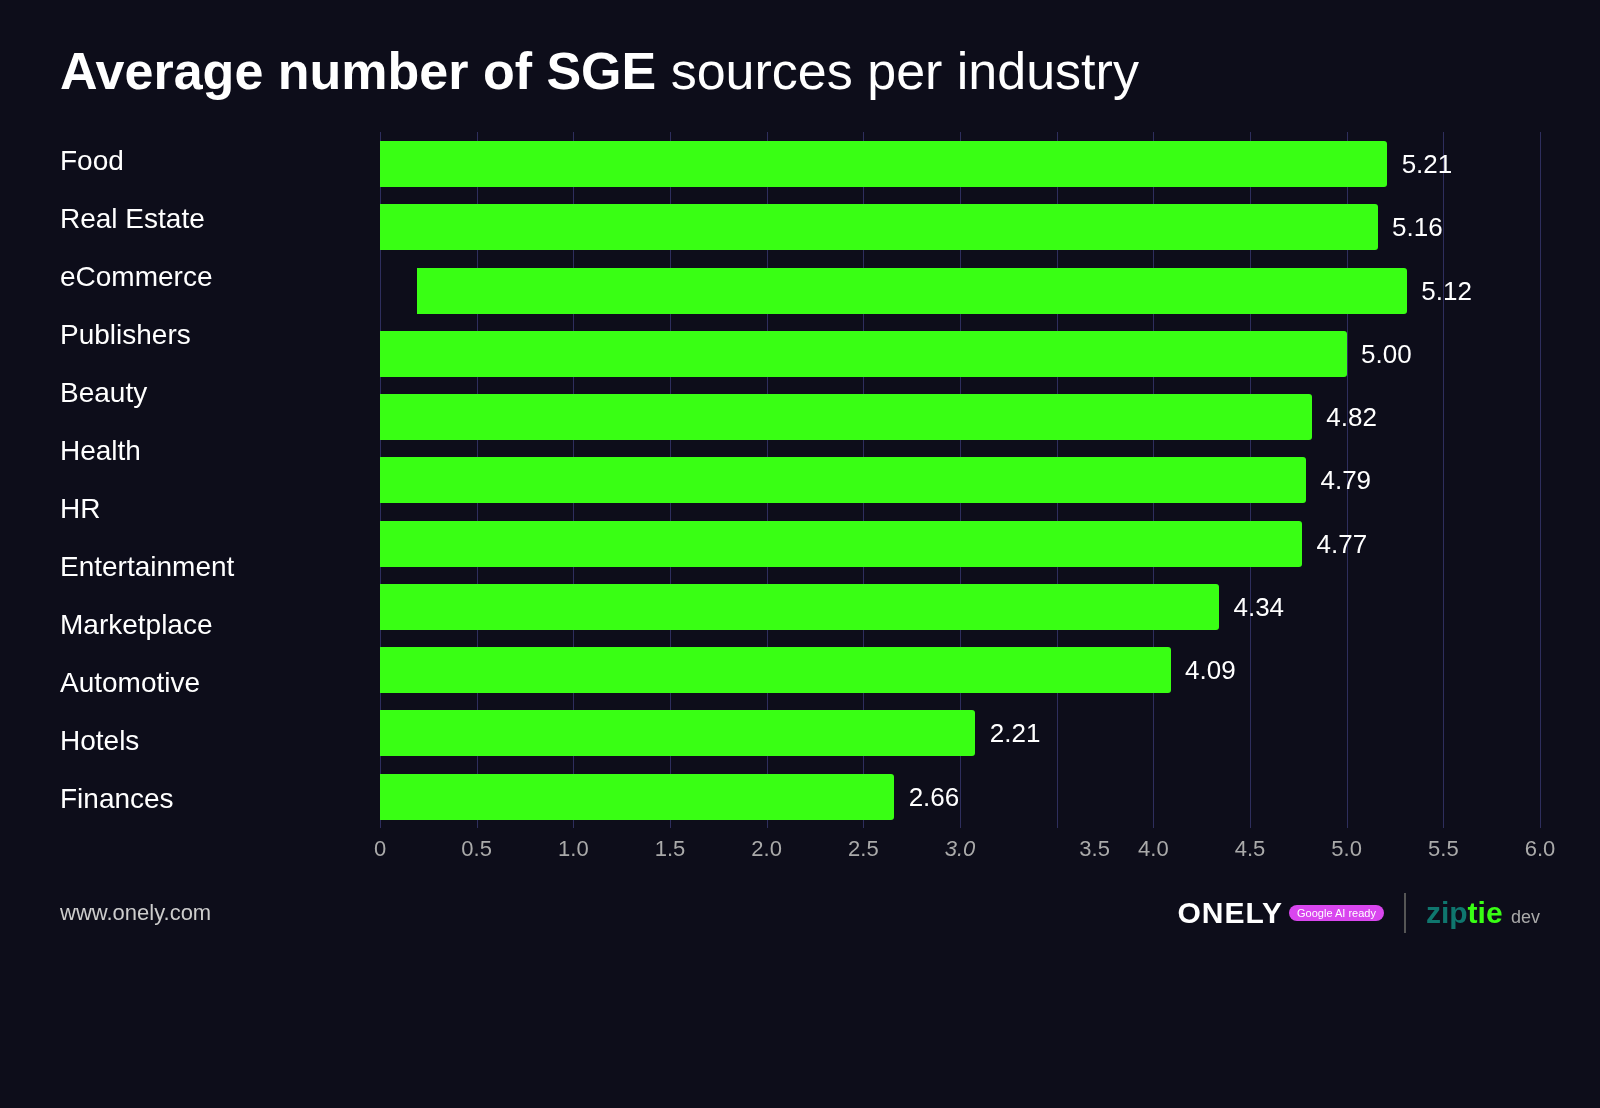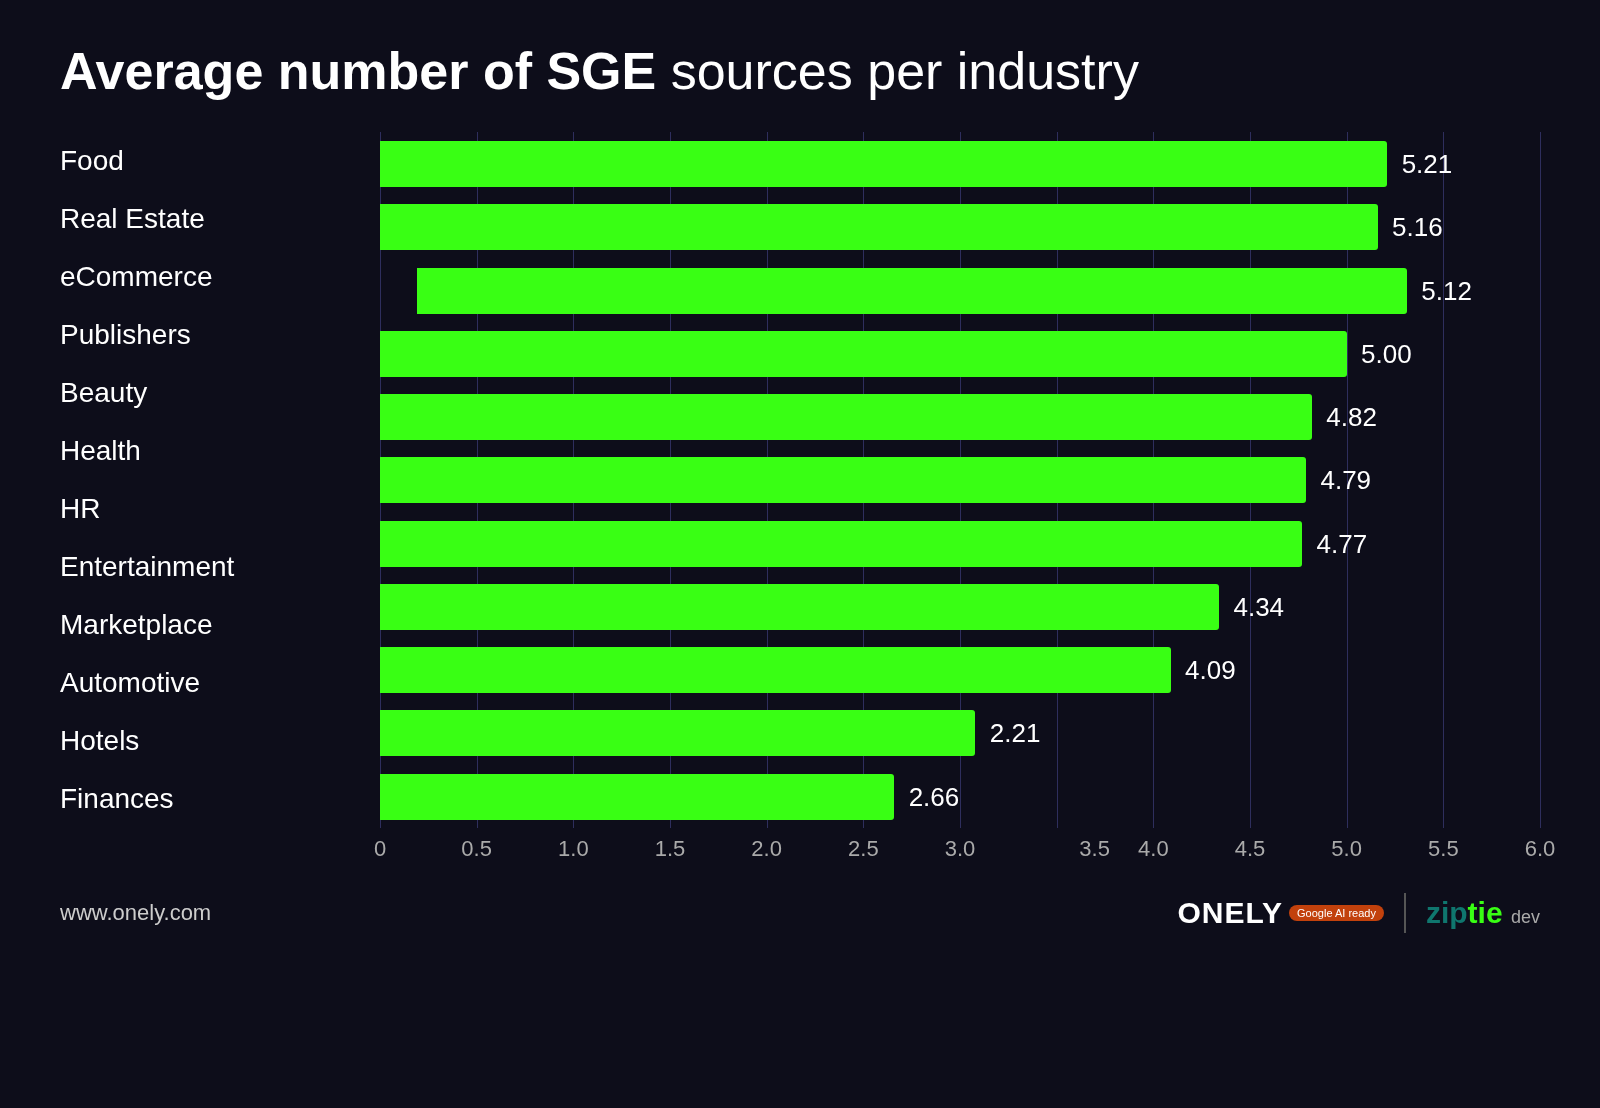--- a/index.html
+++ b/index.html
@@ -133,21 +133,21 @@
       align-items: center;
       gap: 6px;
     }
     .onely-text {
       font-size: 30px;
       font-weight: 900;
       color: white;
       letter-spacing: 1px;
     }
     .google-ai-badge {
-      background: #c2410c;
+      background: #d946ef;
       border-radius: 12px;
       padding: 2px 8px;
       font-size: 11px;
       color: white;
       white-space: nowrap;
     }
     .divider {
       width: 2px;
       height: 40px;
       background: #555;
@@ -266,21 +266,21 @@
           </div>
         </div>
     </div>
     <div class="x-axis" id="x-axis" style="height:35px; position:relative;">
         <span class="x-tick" style="left: 0%;">0</span>
         <span class="x-tick" style="left: 8.33333%;">0.5</span>
         <span class="x-tick" style="left: 16.6667%;">1.0</span>
         <span class="x-tick" style="left: 25%;">1.5</span>
         <span class="x-tick" style="left: 33.3333%;">2.0</span>
         <span class="x-tick" style="left: 41.6667%;">2.5</span>
-        <span class="x-tick" style="left: 50%;">3.0</span>
+        <span class="x-tick" style="left: 50%; font-style: italic;">3.0</span>
         <span class="x-tick" style="left: 58.3333%; margin-left: 38px;">3.5</span>
         <span class="x-tick" style="left: 66.6667%;">4.0</span>
         <span class="x-tick" style="left: 75%;">4.5</span>
         <span class="x-tick" style="left: 83.3333%;">5.0</span>
         <span class="x-tick" style="left: 91.6667%;">5.5</span>
         <span class="x-tick" style="left: 100%;">6.0</span>
       </div>
   </div>
 
   <div class="footer">

